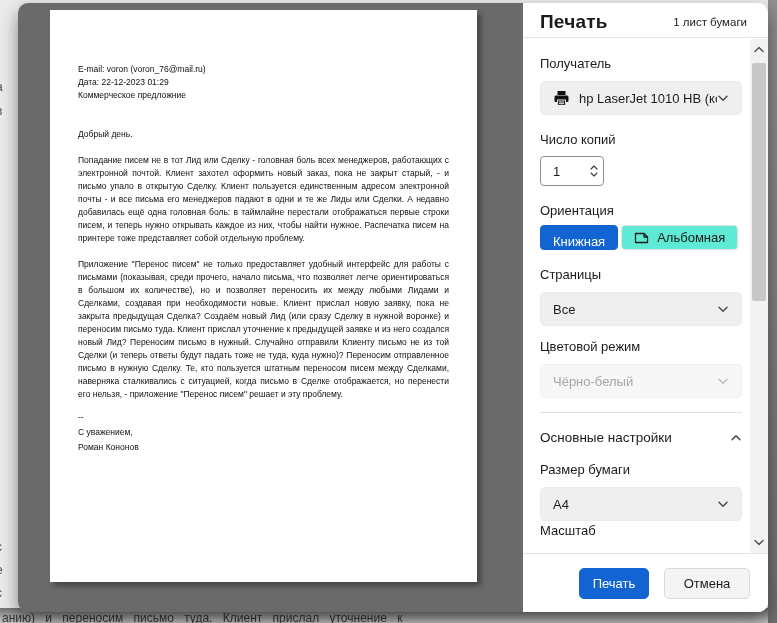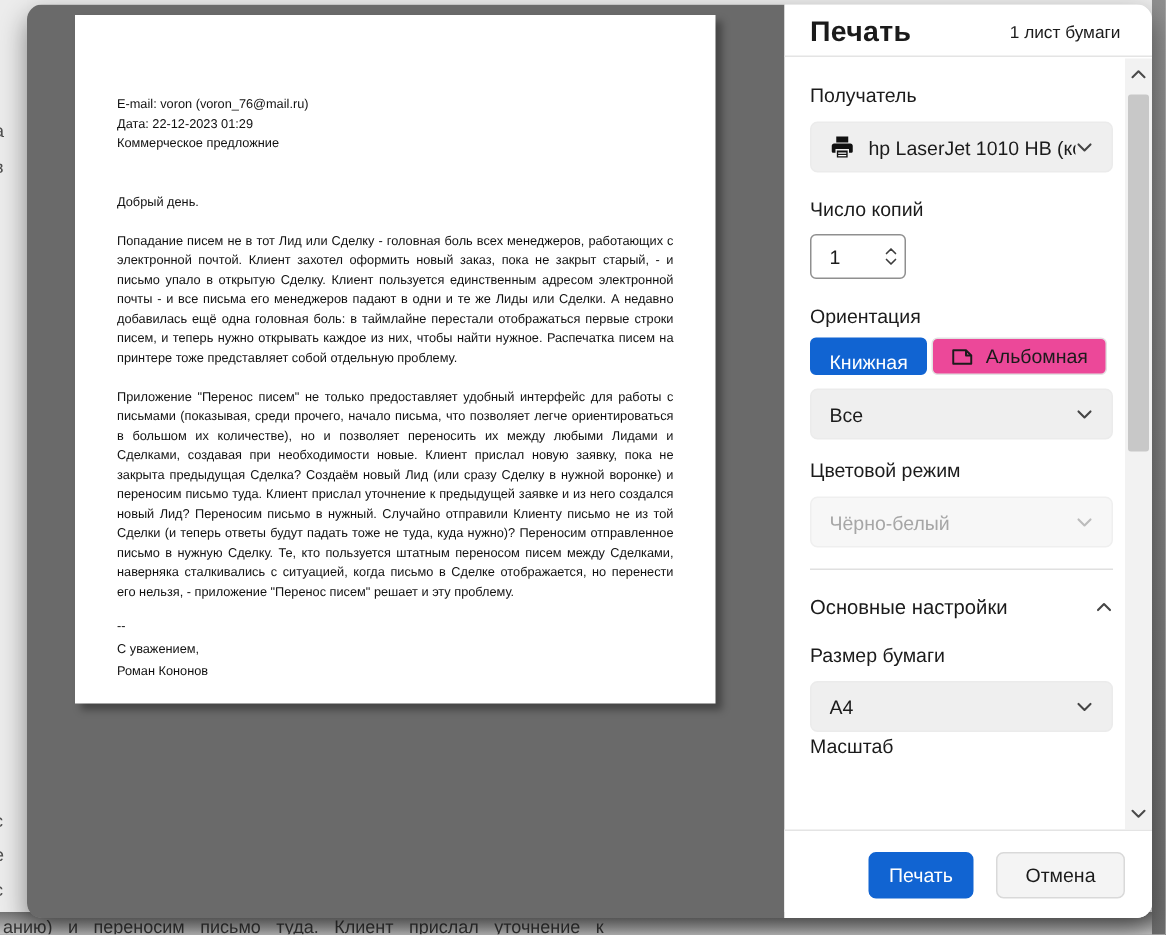--- a/index.html
+++ b/index.html
@@ -37,21 +37,21 @@
   
   .dialog {
     position:absolute; left:18px; top:3px; width:750px; height:609px;
     border-radius:10px; overflow:hidden; display:flex;
     box-shadow:0 8px 18px rgba(0,0,0,.45);
   }
 
   
   .preview { position:relative; width:505px; height:609px; background:#6a6a6a; }
   .page {
-    position:absolute; left:32px; top:7px; width:427px; height:459px;
+    position:absolute; left:32px; top:7px; width:427px; height:572px;
     background:#ffffff; box-shadow:4px 4px 5px rgba(0,0,0,.35);
     padding:53px 28px 0 28px;
   }
   .doc { font-size:8.5px; line-height:13px; color:#101010; }
   .doc .hdr-line { white-space:nowrap; }
   .doc .greeting { margin-top:26px; }
   .doc p.body-par { margin-top:13px; text-align:justify; }
   .doc .sig { margin-top:9px; line-height:15px; }
 
   
@@ -86,21 +86,21 @@
     border:1px solid #8f8f8f; border-radius:4px;
     display:flex; align-items:stretch; overflow:hidden;
   }
   .copies-val { flex:1; display:flex; align-items:center; padding-left:12px; font-size:13px; }
   .spinner { width:19px; display:flex; flex-direction:column; align-items:center; justify-content:center; gap:2px; color:#3c3c3c; cursor:pointer; }
 
   .orient-row { margin-top:6px; display:flex; gap:3px; }
   .chip {
     height:25px; display:flex; align-items:center; gap:8px;
     padding:0 12px; font-size:13px; border-radius:4px; cursor:pointer;
-    background:#ec4899; border:1px solid #e2e2e2; color:#1b1b1b;
+    background:#5eead4; border:1px solid #e2e2e2; color:#1b1b1b;
   }
   .chip.selected { background:var(--accent); border-color:var(--accent); color:#ffffff;flex-direction:column; }
 
   .section-sep { margin-top:14px; border:none; border-top:1px solid #e0e0e0; width:202px; }
   .section-head {
     margin-top:17px; width:202px; display:flex; align-items:center; justify-content:space-between;
     font-size:13.5px; cursor:pointer;
   }
 
   
@@ -210,20 +210,21 @@
         </div>
         <div class="chip">
           <svg width="15" height="12" viewBox="0 0 15 12">
               <path d="M1.5 1.5h8.5l3.5 3.5v5.5h-12z" fill="none" stroke="currentColor" stroke-width="1.3" stroke-linejoin="round"></path>
               <path d="M10 1.5v3.5h3.5" fill="none" stroke="currentColor" stroke-width="1.3" stroke-linejoin="round"></path>
             </svg>
           <span>Альбомная</span>
         </div>
       </div>
 
+      <div class="field-label">Страницы</div>
       <div class="select-box">
         <span class="grow">Все</span>
         <span class="chev">
           <svg width="12" height="12" viewBox="0 0 12 12">
               <path d="M2 4.3 6 8.3 10 4.3" fill="none" stroke="currentColor" stroke-width="1.4" stroke-linecap="round" stroke-linejoin="round"></path>
             </svg>
         </span>
       </div>
 
       <div class="field-label" style="margin-top:13px">Цветовой режим</div>

